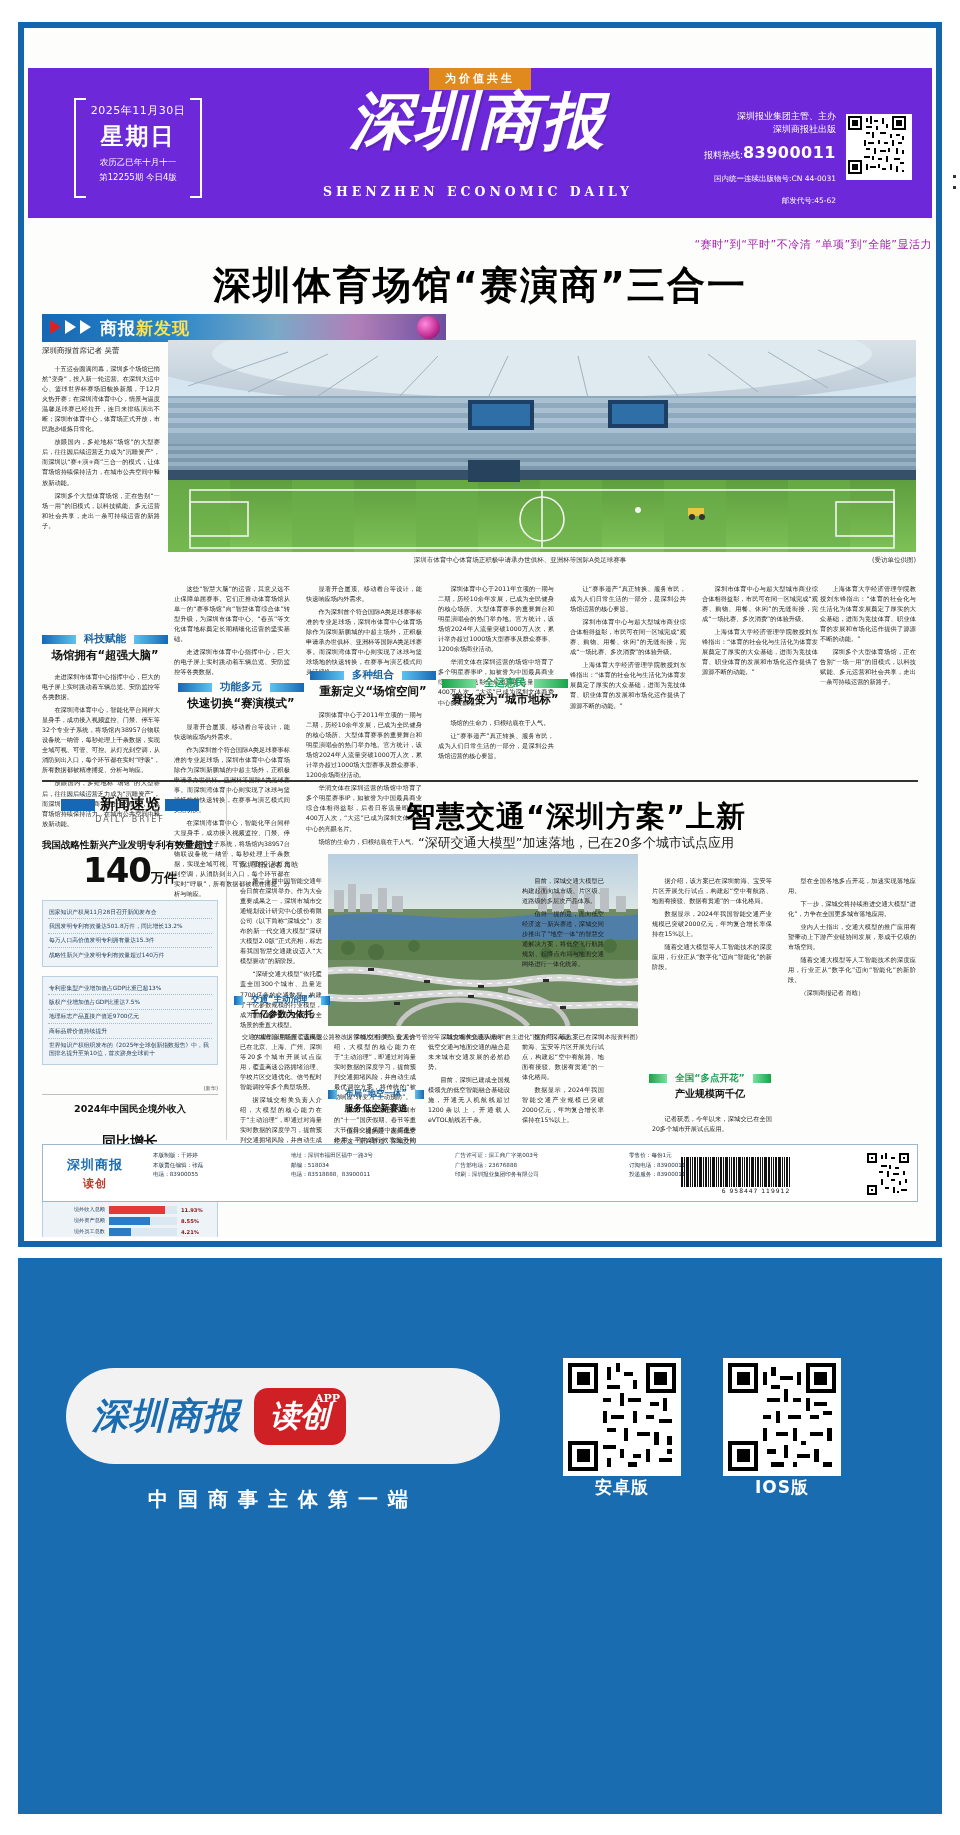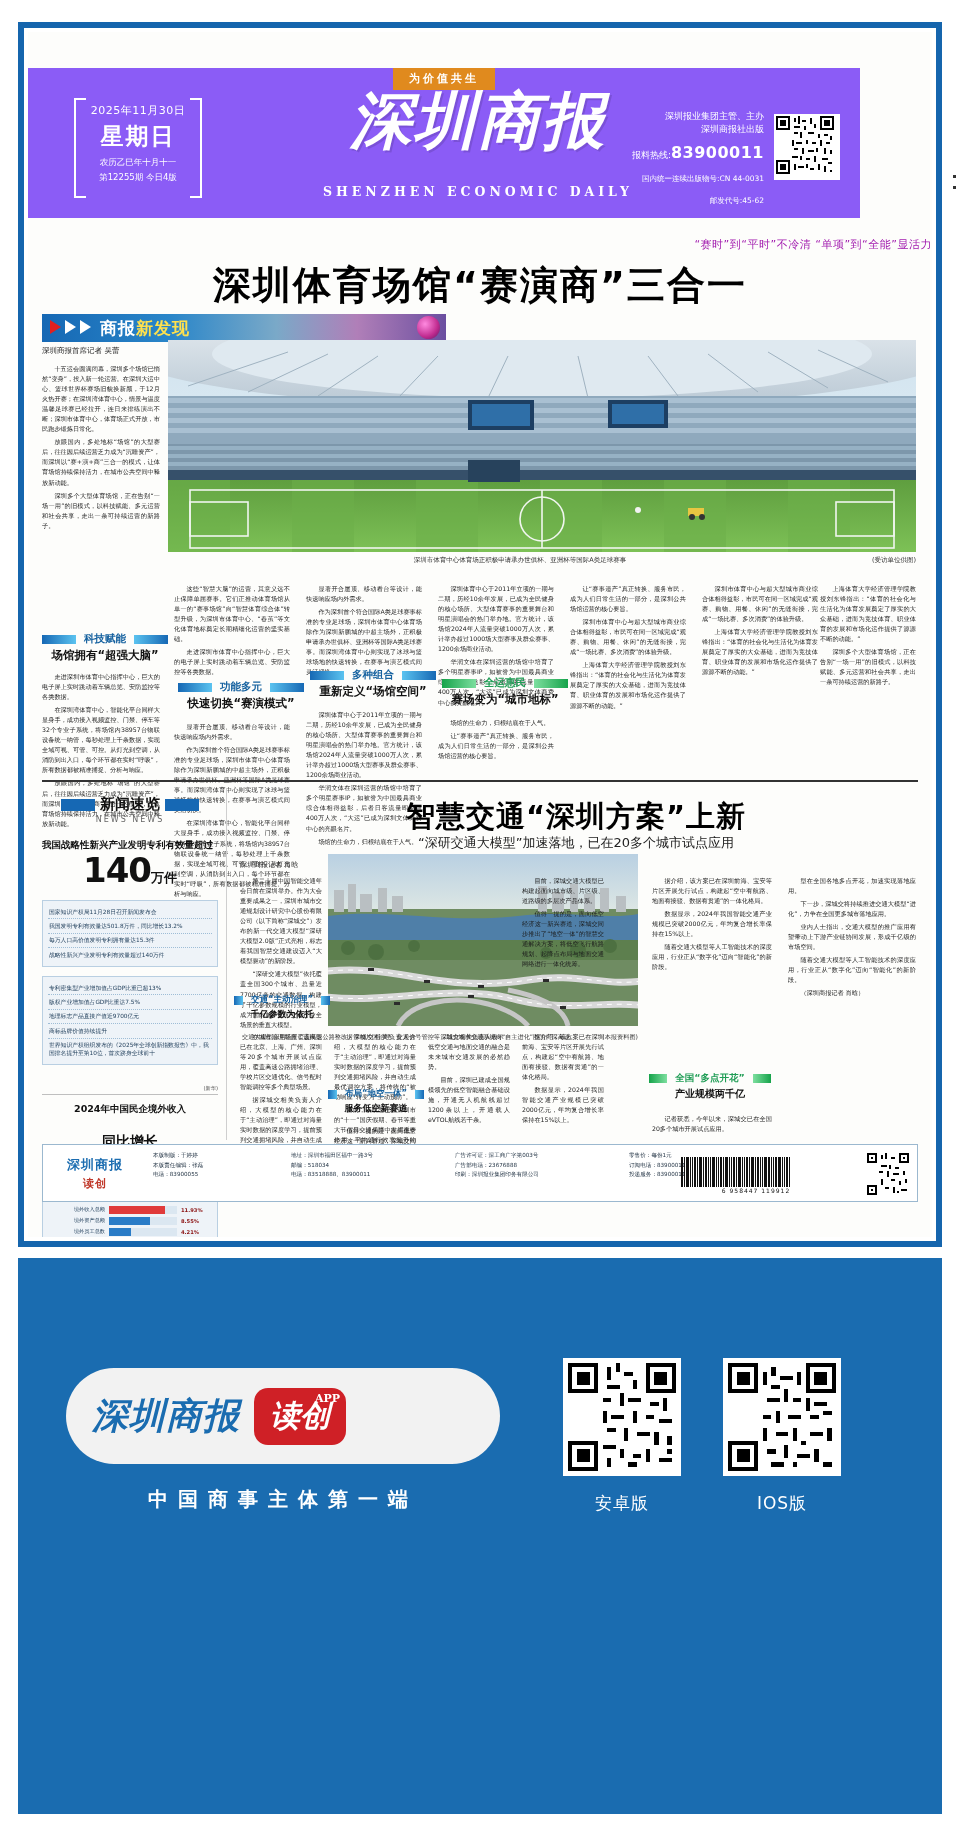--- a/index.html
+++ b/index.html
@@ -16,22 +16,22 @@
     position:absolute;left:18px;top:22px;width:924px;height:1225px;
     border:6px solid #1565ad;background:#ffffff;box-sizing:border-box;
   }
   .paper{
     position:absolute;left:28px;top:32px;width:904px;height:1205px;
     background:#fdfdfb;overflow:hidden;
   }
 
   
   .masthead{
-    position:absolute;left:0;top:36px;width:832px;height:150px;
-    background:#8b5cf6;overflow:hidden;
+    position:absolute;left:0;top:36px;width:904px;height:150px;
+    background:#6d28d9;overflow:hidden;
   }
   .value-tag{
     position:absolute;left:50%;top:0;transform:translateX(-50%);
     background:#e08a1e;color:#fff;font-size:11px;letter-spacing:3px;
     padding:3px 16px 4px;font-weight:700;white-space:nowrap;
   }
   .date-box{
     position:absolute;left:46px;top:30px;width:128px;height:96px;
     color:#fff;text-align:center;
   }
@@ -217,21 +217,21 @@
     padding:8px 16px;font-size:30px;font-weight:900;position:relative;
     font-family:"DejaVu Serif","Liberation Serif",serif;font-style:italic;
   }
   .app-card .red sup{font-size:11px;position:absolute;right:6px;top:4px;font-style:normal;font-weight:700;}
   .slogan{
     position:absolute;left:48px;top:228px;width:434px;text-align:center;
     color:#fff;font-size:20px;letter-spacing:10px;font-weight:600;
   }
   .qr-wrap{position:absolute;top:100px;width:128px;text-align:center;}
   .qr-wrap .box{width:118px;height:118px;background:#fff;padding:5px;box-sizing:border-box;margin:0 auto;}
-  .qr-wrap .lbl{margin-top:16px;color:#fff;font-size:17px;font-weight:400;letter-spacing:1px;}
+  .qr-wrap .lbl{margin-top:0;color:#fff;font-size:17px;font-weight:700;letter-spacing:1px;}
   .qr-a{left:540px;}
   .qr-b{left:700px;}
 
   .edge-dot{position:absolute;right:4px;width:3px;height:3px;background:#333;}
 </style>
 </head>
 <body>
 
 <div class="page">
 
@@ -518,21 +518,21 @@
 
     <div class="hr" style="left:14px;top:748px;width:876px;height:2px;background:#333;"></div>
     <div class="vr" style="left:198px;top:756px;height:352px;"></div>
 
     <div class="nb-title">
       <div class="bars">
         <span class="bar"></span>
         <span class="cn">新闻速览</span>
         <span class="bar"></span>
       </div>
-      <div class="en">NEWS NEWS</div>
+      <div class="en">DAILY BRIEF</div>
     </div>
 
     <div class="stat" style="top:806px;">
       <div class="lead">我国战略性新兴产业发明专利有效量超过</div>
       <div class="big">
         <span>140</span><small>万件</small>
       </div>
     </div>
 
     <div class="infobox" style="top:868px;">

